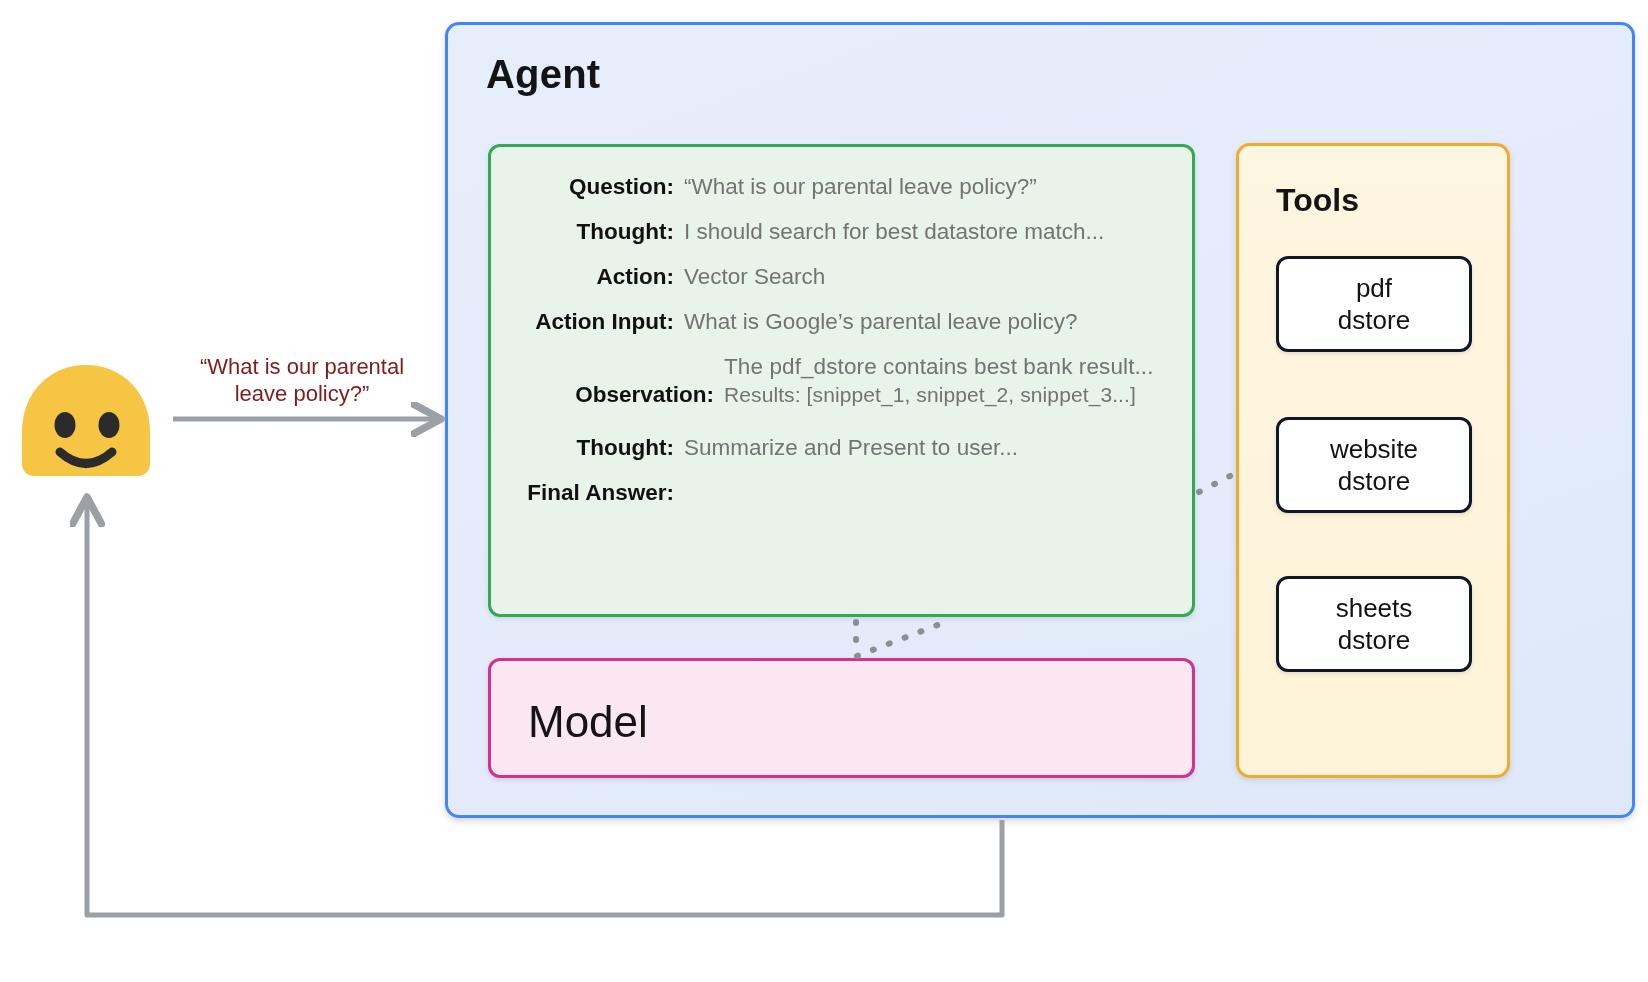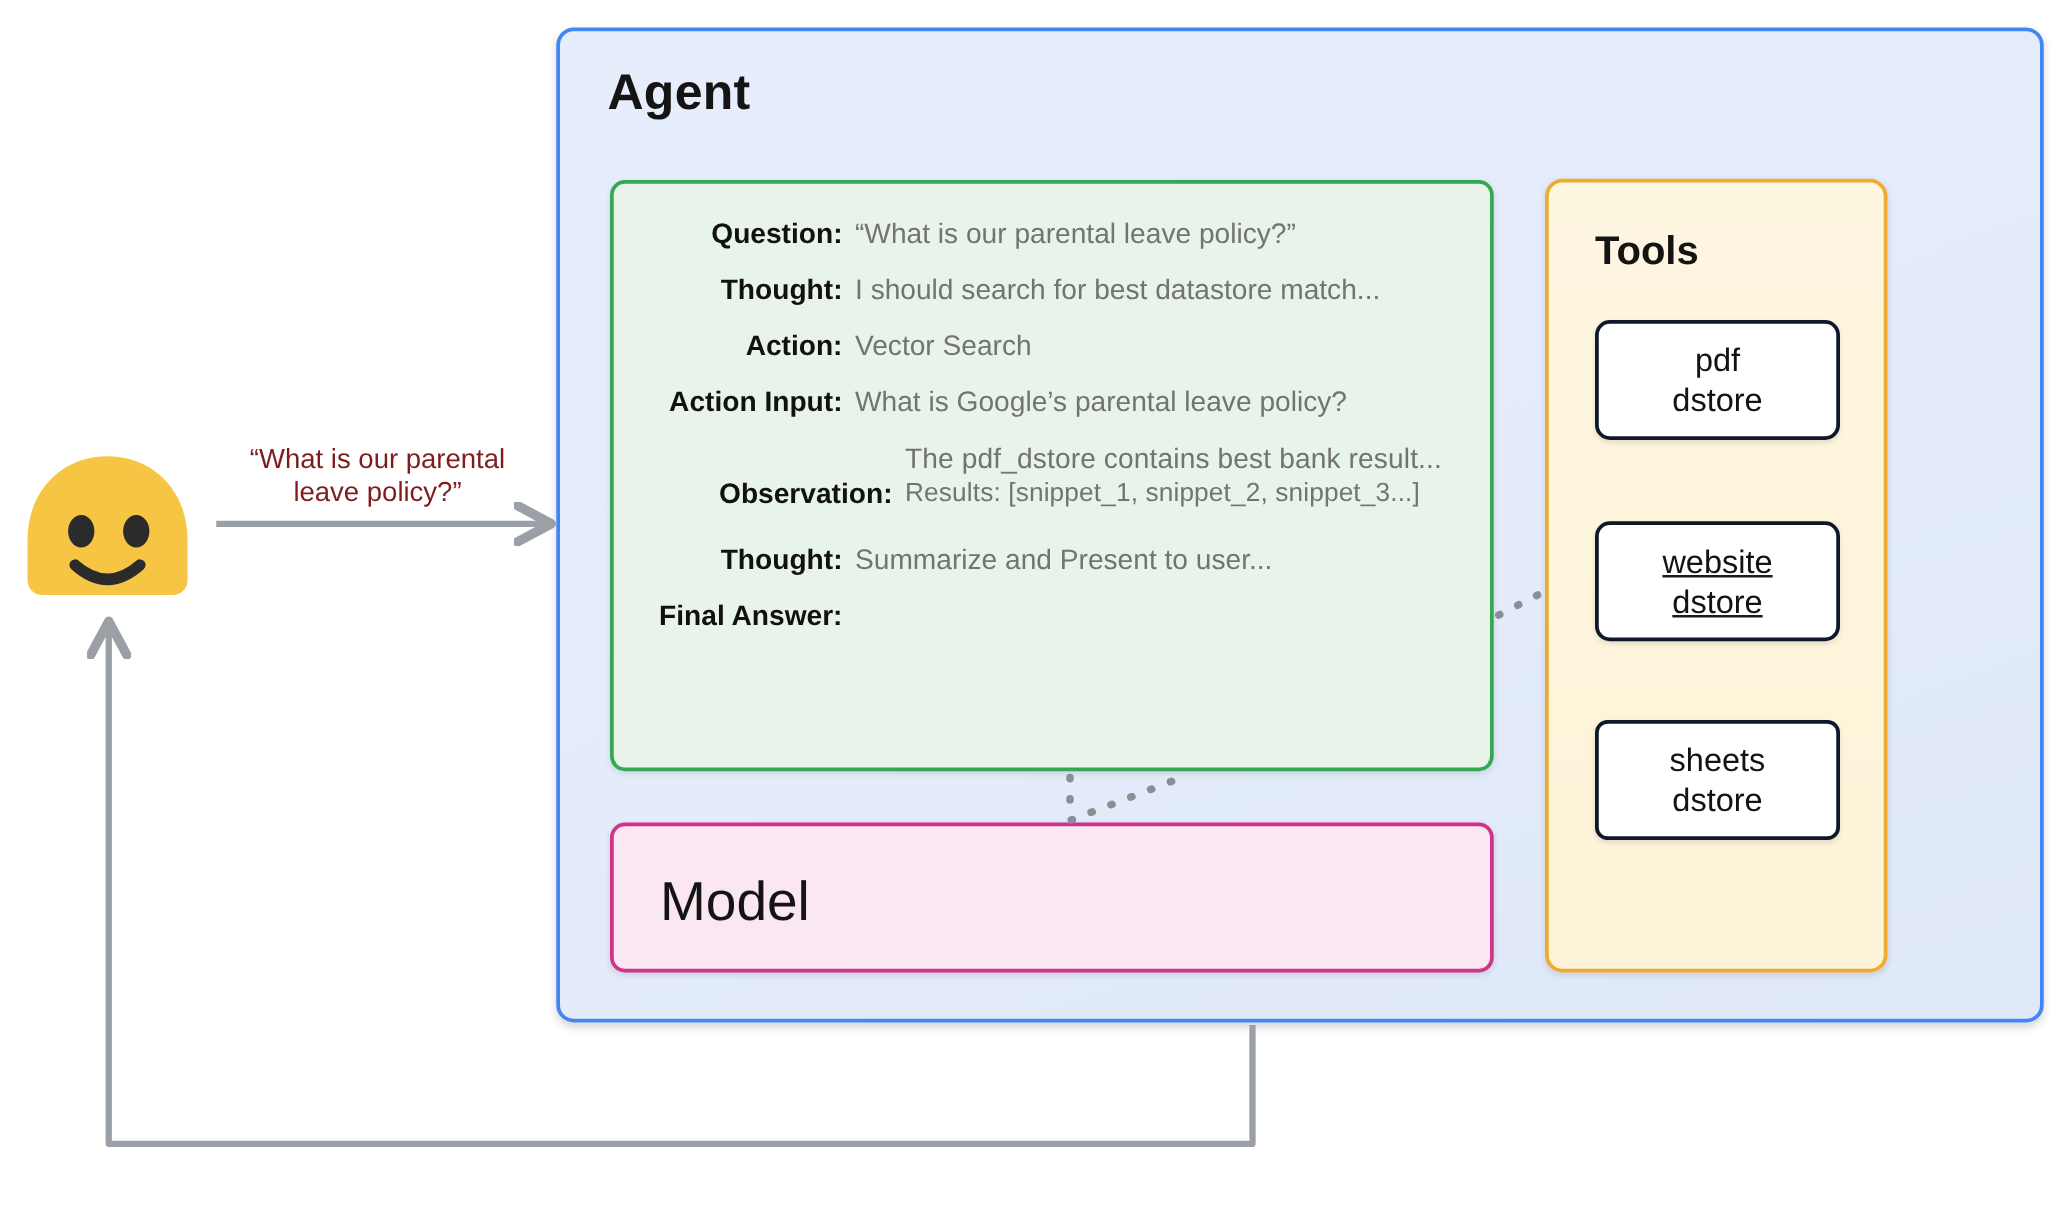--- a/index.html
+++ b/index.html
@@ -137,22 +137,22 @@
     background: #ffffff;
     border: 3px solid #0f172a;
     border-radius: 12px;
     box-sizing: border-box;
     display: flex;
     align-items: center;
     justify-content: center;
     box-shadow: 0 2px 4px rgba(0,0,0,0.10);
   }
   #tool-card-0 { top: 256px; }
-  #tool-card-1 { top: 417px; text-decoration: underline; }
-  #tool-card-2 { top: 576px; border-radius: 10px; }
+  #tool-card-1 { top: 417px; }
+  #tool-card-2 { top: 576px; }
   .tool-label {
     font-size: 26px;
     line-height: 32px;
     text-align: center;
     color: #131313;
     font-weight: 400;
     white-space: pre-line;
   }
 
   

